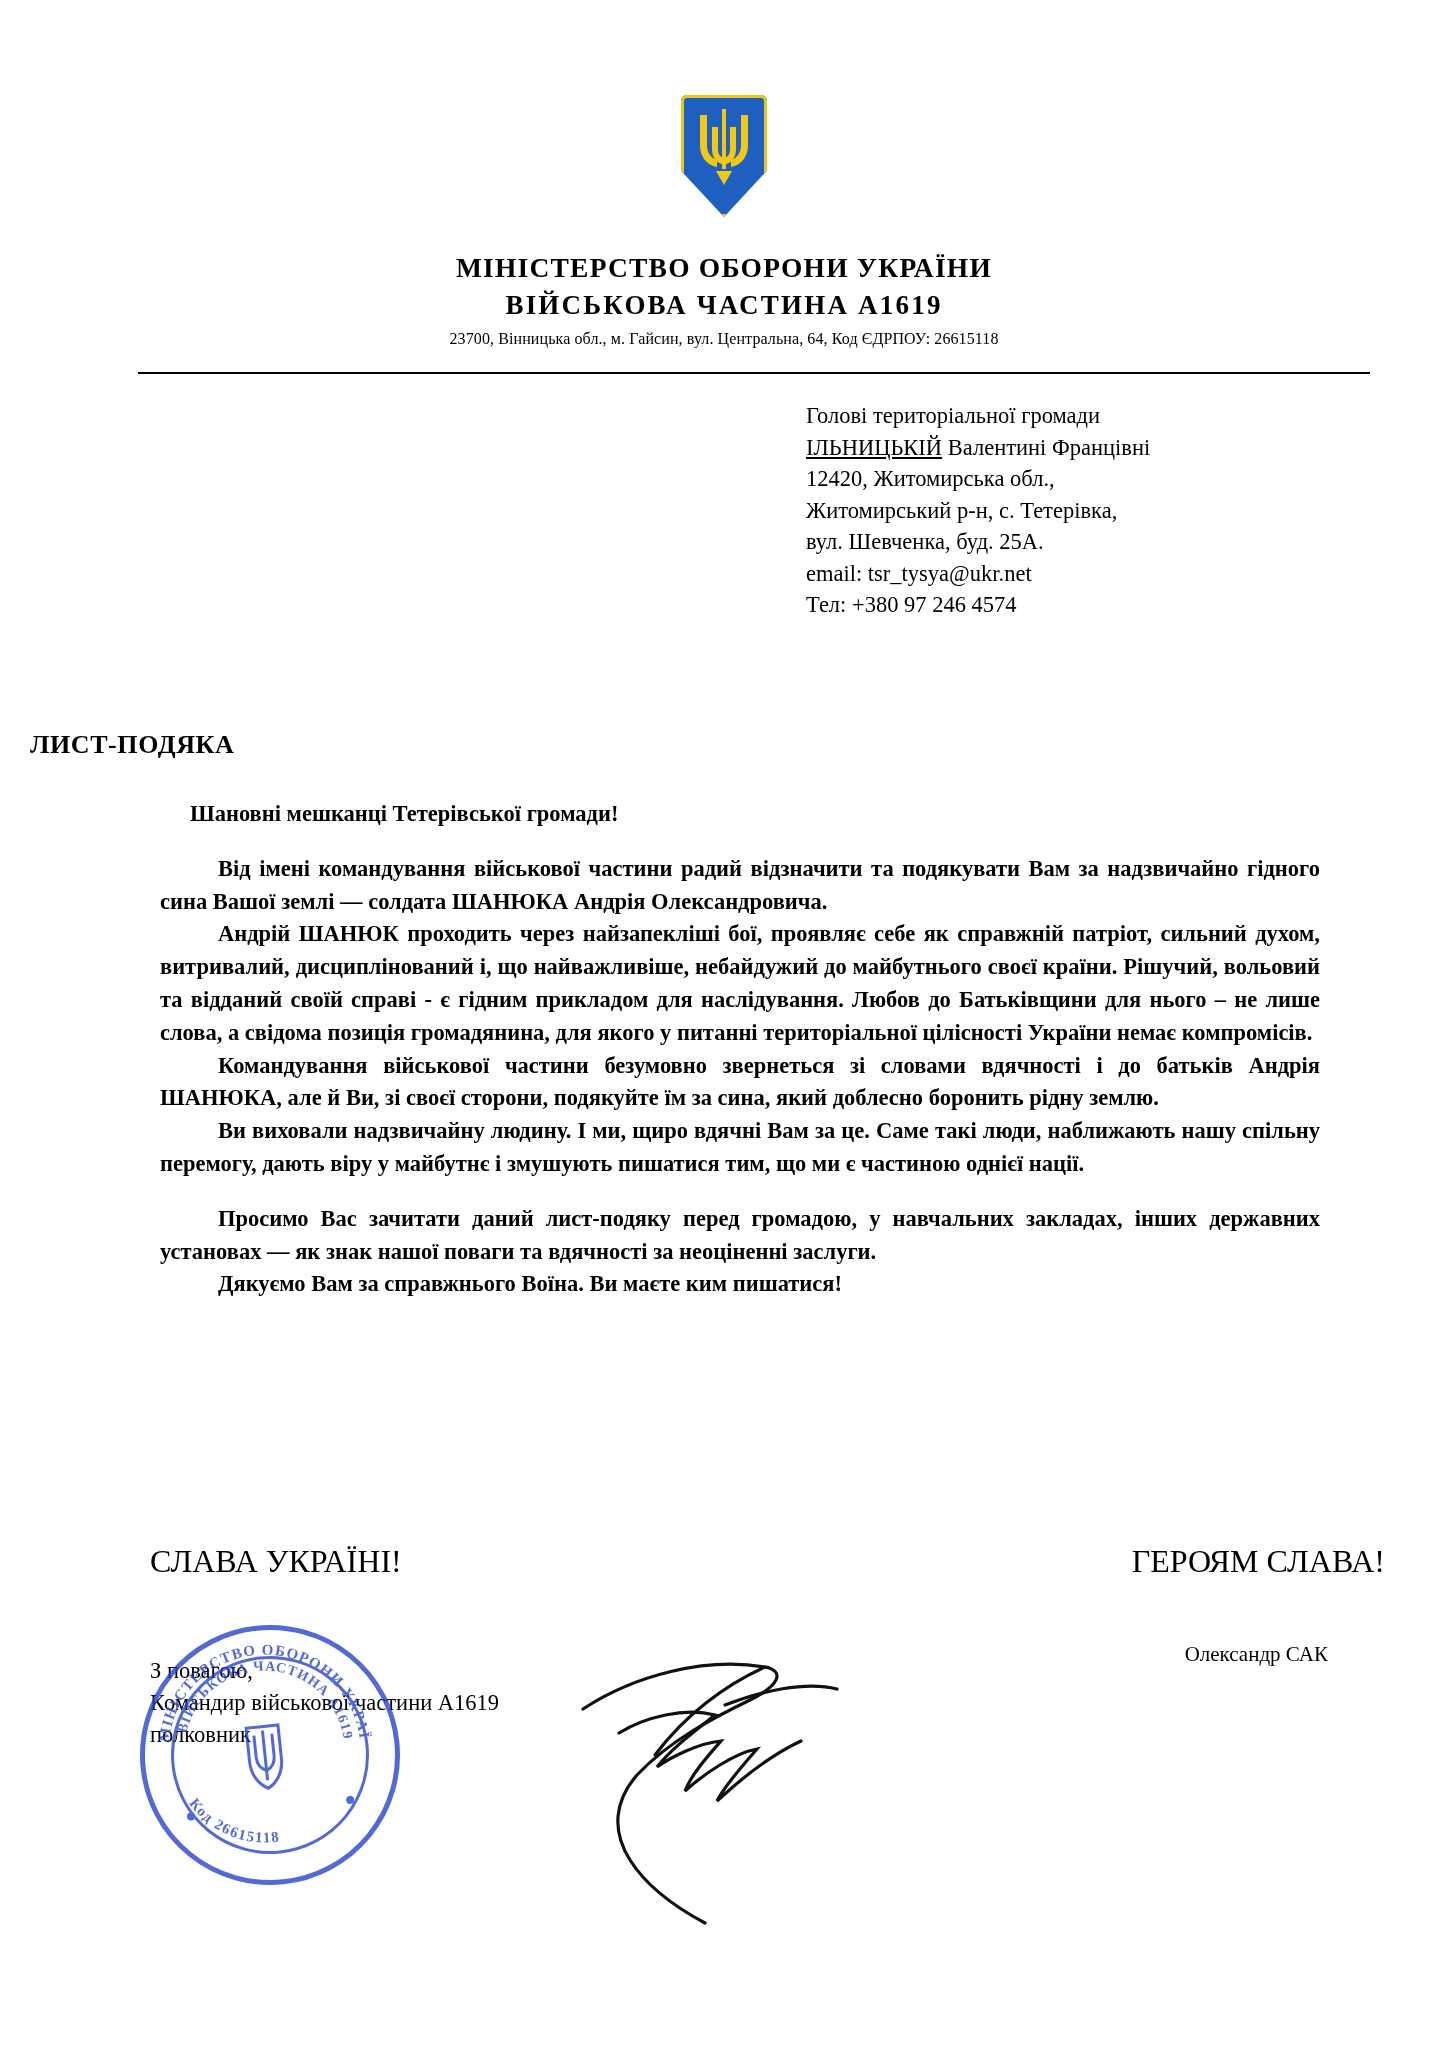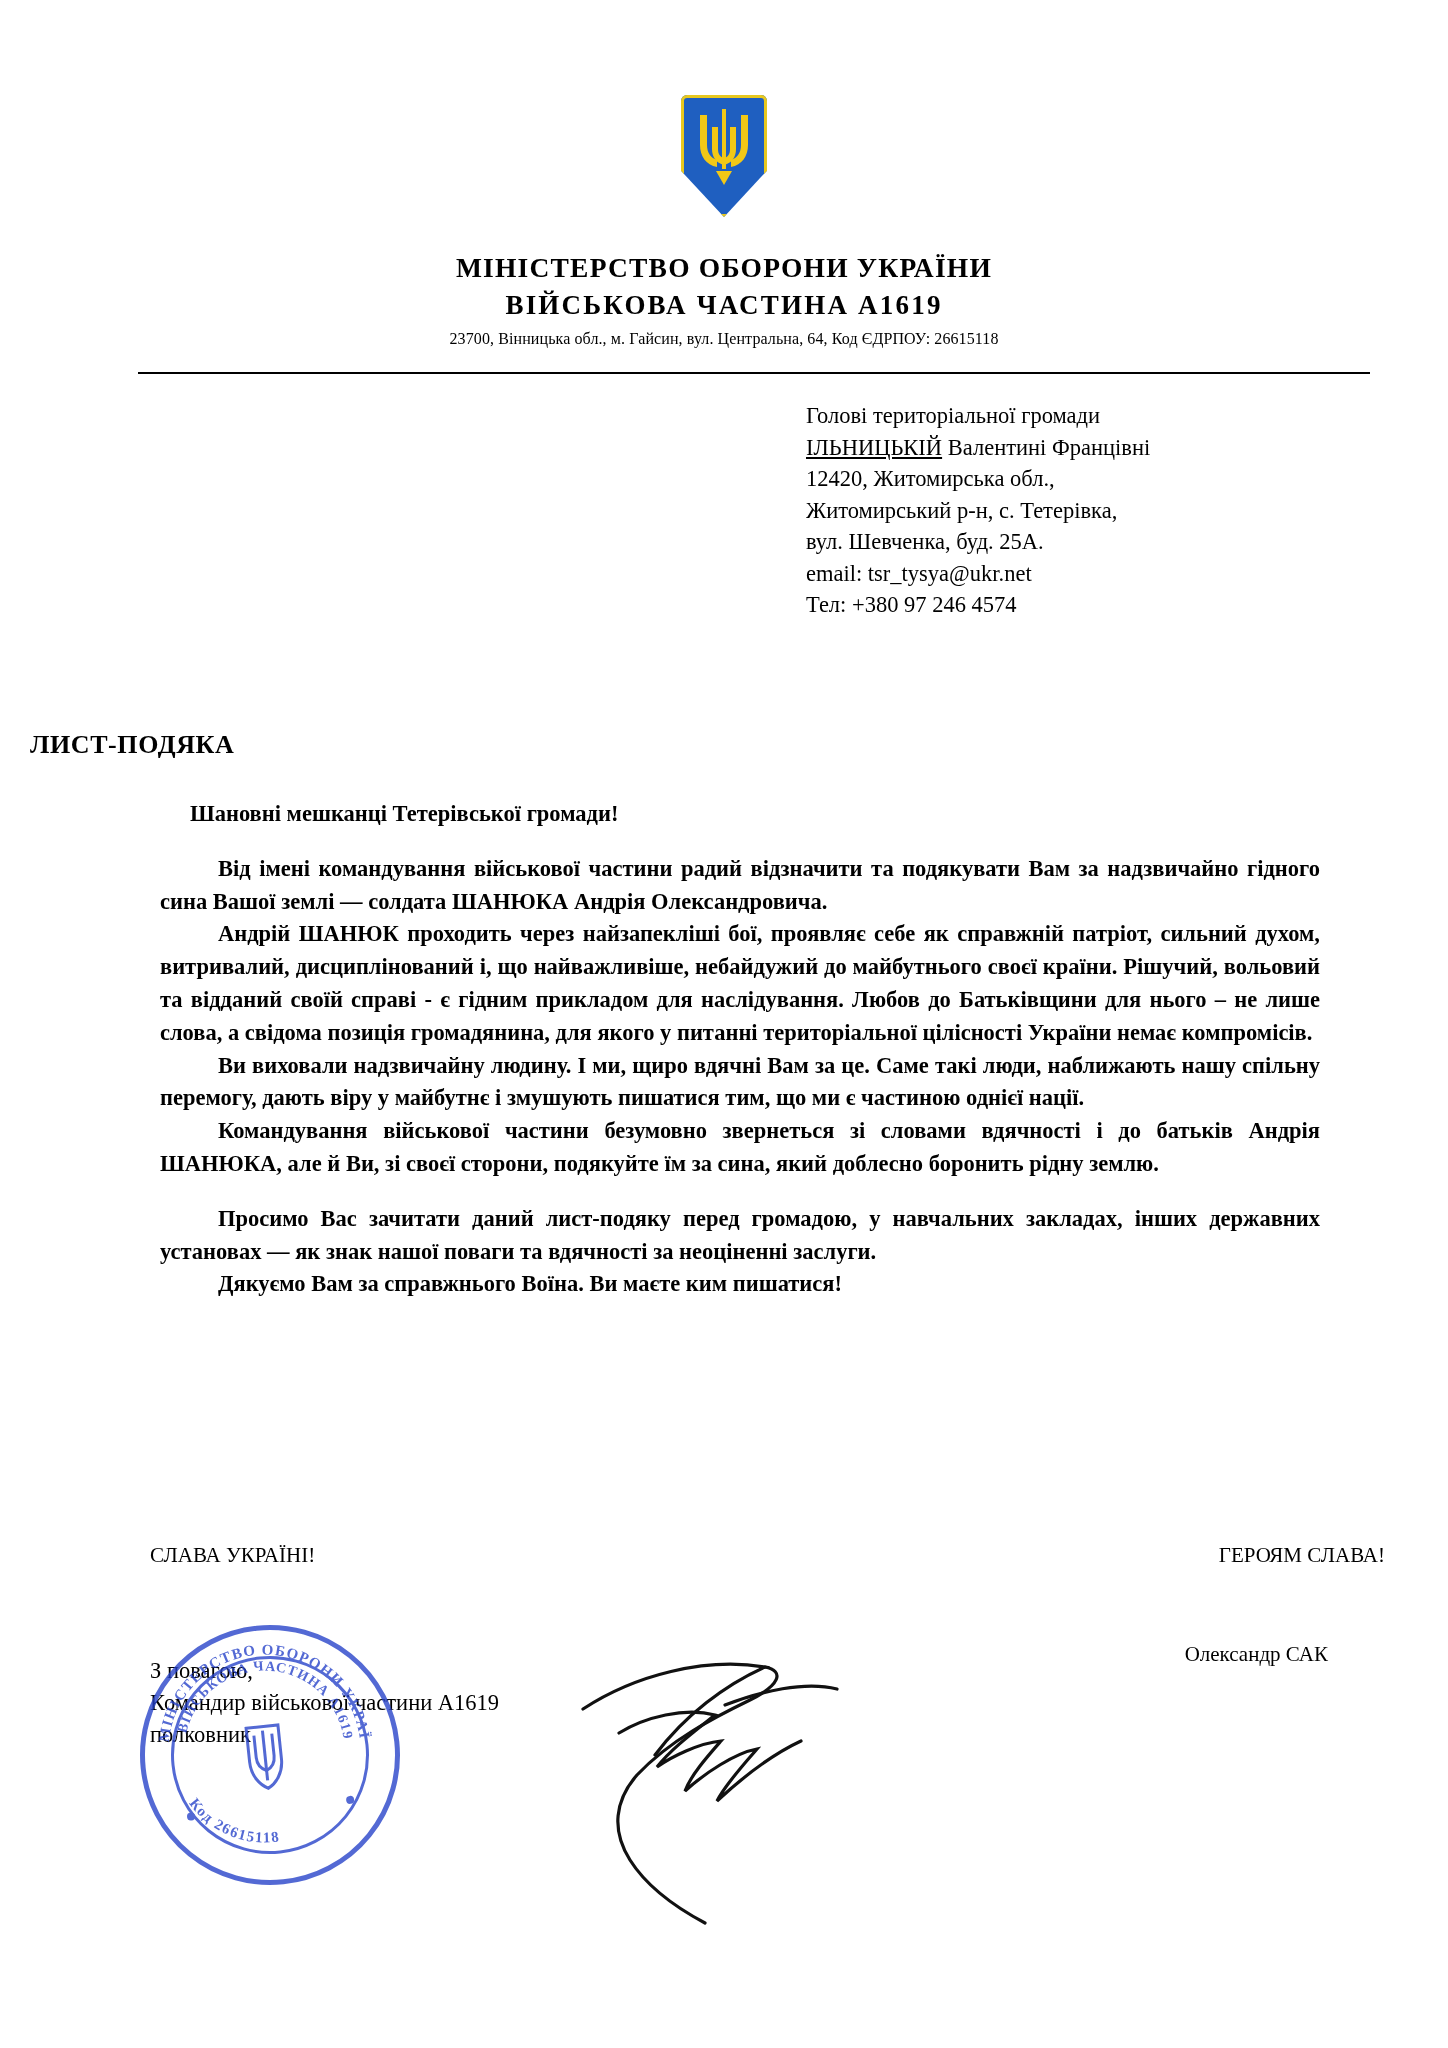--- a/index.html
+++ b/index.html
@@ -133,21 +133,21 @@
   }
 
   
   .slogans {
     position: absolute;
     top: 1543px;
     left: 150px;
     width: 1235px;
     display: flex;
     justify-content: space-between;
-    font-size: 21px;
+    font-size: 32px;
   }
 
   
   .sign-block {
     position: absolute;
     top: 1655px;
     left: 150px;
     width: 1240px;
     font-size: 22.5px;
     line-height: 32px;
@@ -233,22 +233,22 @@
     <div>email: tsr_tysya@ukr.net</div>
     <div>Тел: +380 97 246 4574</div>
   </div>
 
   <div class="doc-title">ЛИСТ-ПОДЯКА</div>
 
   <div class="body-text">
     <p class="nogap" style="text-indent:30px">Шановні мешканці Тетерівської громади!</p>
     <p class="gap">Від імені командування військової частини радий відзначити та подякувати Вам за надзвичайно гідного сина Вашої землі — солдата ШАНЮКА Андрія Олександровича.</p>
     <p class="nogap">Андрій ШАНЮК проходить через найзапекліші бої, проявляє себе як справжній патріот, сильний духом, витривалий, дисциплінований і, що найважливіше, небайдужий до майбутнього своєї країни. Рішучий, вольовий та  відданий своїй справі - є гідним прикладом для наслідування. Любов до Батьківщини для нього – не лише слова, а свідома позиція громадянина, для якого у питанні територіальної цілісності України немає компромісів.</p>
+    <p class="nogap">Командування військової частини безумовно звернеться зі словами вдячності і до батьків Андрія ШАНЮКА, але й Ви, зі своєї сторони, подякуйте їм за сина, який доблесно боронить рідну землю.</p>
     <p class="nogap">Ви виховали надзвичайну людину. І ми, щиро вдячні Вам за це. Саме такі люди, наближають нашу спільну перемогу, дають віру у майбутнє і змушують пишатися тим, що ми є частиною однієї нації.</p>
-    <p class="nogap">Командування військової частини безумовно звернеться зі словами вдячності і до батьків Андрія ШАНЮКА, але й Ви, зі своєї сторони, подякуйте їм за сина, який доблесно боронить рідну землю.</p>
     <p class="gap">Просимо Вас зачитати даний лист-подяку перед громадою, у навчальних закладах, інших державних установах — як знак нашої поваги та вдячності за неоціненні заслуги.</p>
     <p class="nogap">Дякуємо Вам за справжнього Воїна. Ви маєте ким пишатися!</p>
   </div>
 
   <div class="slogans">
     <div>СЛАВА УКРАЇНІ!</div>
     <div>ГЕРОЯМ СЛАВА!</div>
   </div>
 
   <div class="sign-block">

